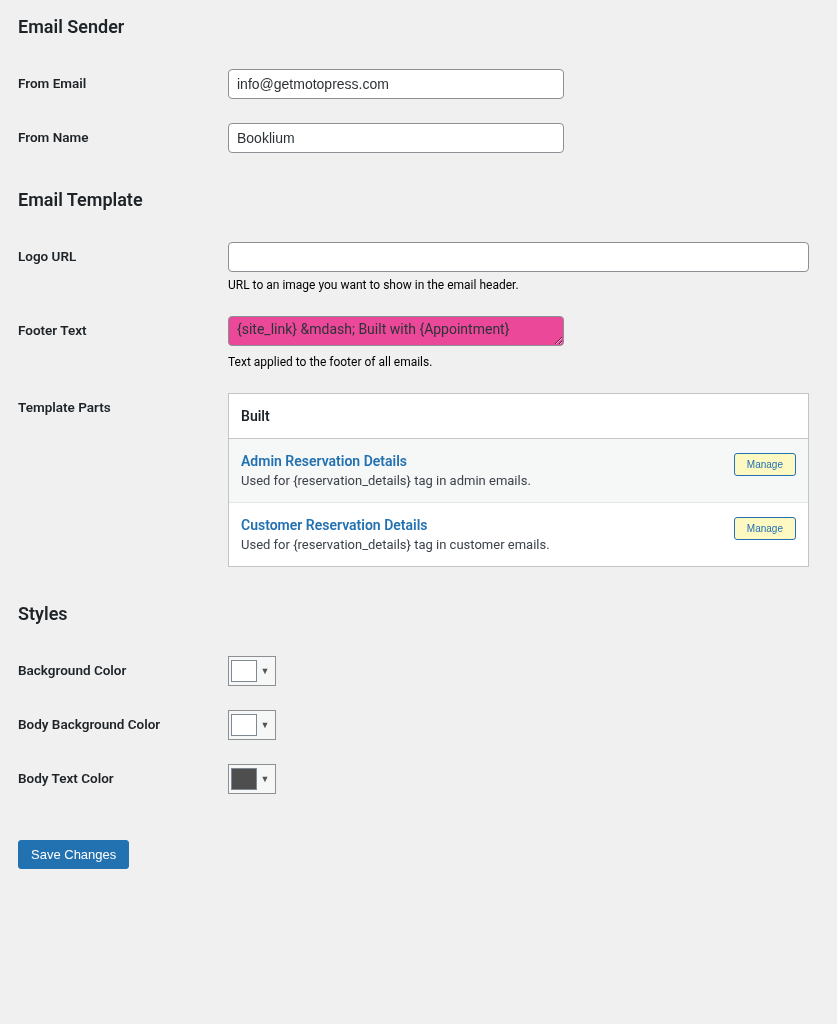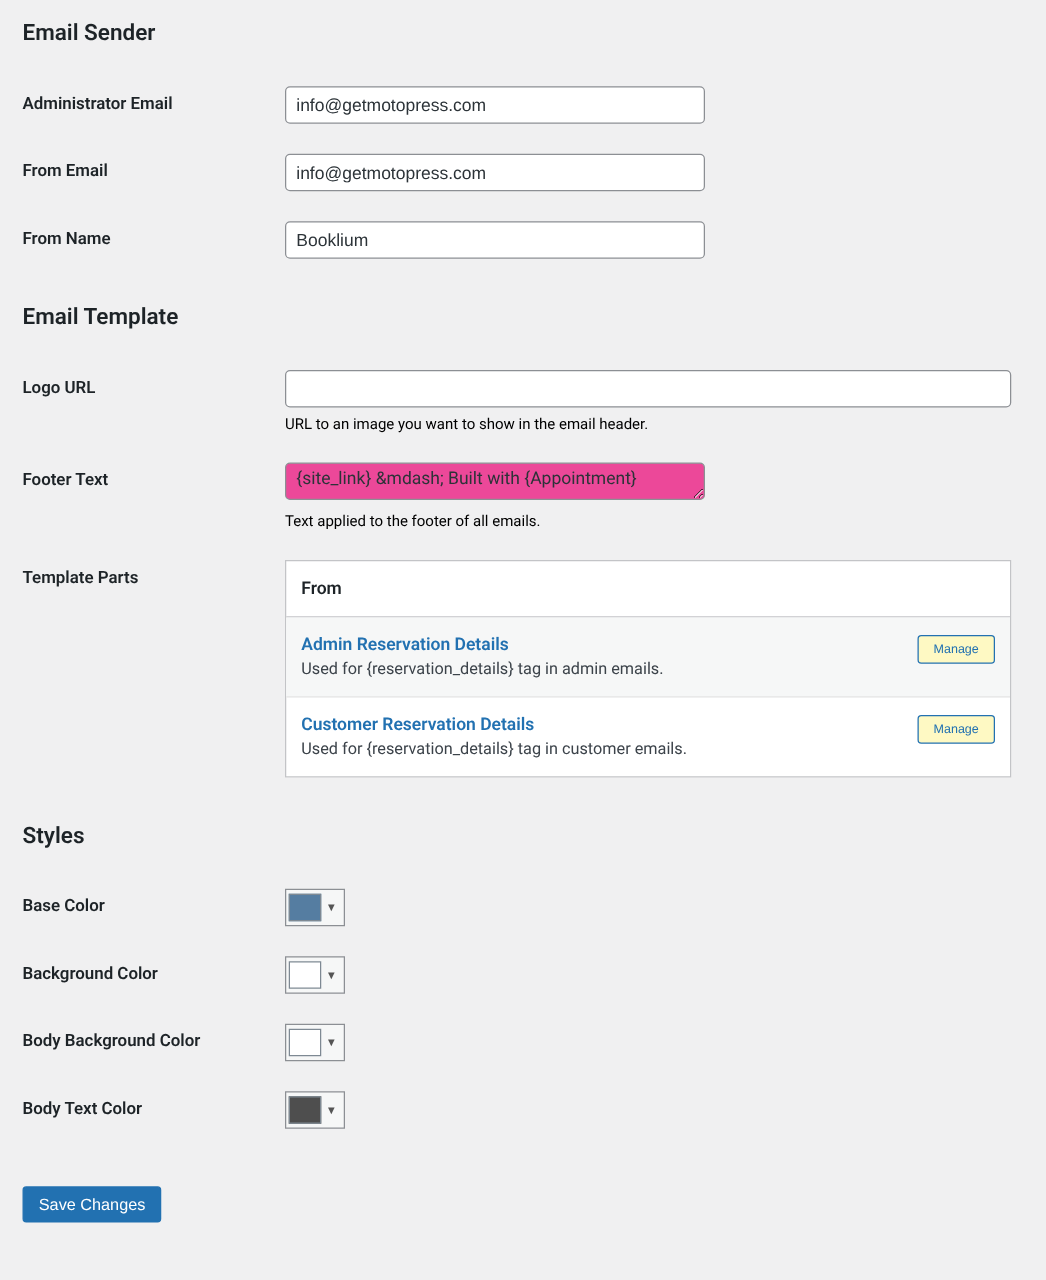--- a/index.html
+++ b/index.html
@@ -145,24 +145,20 @@
   </style>
 </head>
 <body>
 
 
 
 
 <h2>Email Sender</h2>
 <table class="form-table">
   <tbody>
-      <tr>
-    <th>Administrator Email</th>
-    <td><input type="text" value="info@getmotopress.com" style=""></td>
-  </tr>
   <tr>
     <th>From Email</th>
     <td><input type="text" value="info@getmotopress.com" style=""></td>
   </tr>
   <tr>
     <th>From Name</th>
     <td><input type="text" value="Booklium" style=""></td>
   </tr>
 </tbody>
   </table>
@@ -182,21 +178,21 @@
     <th>Footer Text</th>
     <td>
       <textarea style="">{site_link} &amp;mdash; Built with {Appointment}</textarea>
       <span class="description">Text applied to the footer of all emails.</span>
     </td>
   </tr>
   <tr>
     <th>Template Parts</th>
     <td>
       <div class="template-parts">
-        <div class="tp-header">From</div>
+        <div class="tp-header">Built</div>
         <div class="tp-row">
           <div>
             <div class="tp-name">Admin Reservation Details</div>
             <div class="tp-desc">Used for {reservation_details} tag in admin emails.</div>
           </div>
           <button class="tp-manage">Manage</button>
         </div>
         <div class="tp-row">
           <div>
             <div class="tp-name">Customer Reservation Details</div>
@@ -207,29 +203,20 @@
       </div>
     </td>
   </tr>
 </tbody>
   </table>
 
 
 <h2>Styles</h2>
 <table class="form-table">
   <tbody>
-      <tr>
-    <th>Base Color</th>
-    <td>
-      <div class="color-picker">
-        <div class="color-swatch" style="background:#557da1"></div>
-        <div class="color-arrow">▼</div>
-      </div>
-    </td>
-  </tr>
   <tr>
     <th>Background Color</th>
     <td>
       <div class="color-picker">
         <div class="color-swatch" style="background:#ffffff"></div>
         <div class="color-arrow">▼</div>
       </div>
     </td>
   </tr>
   <tr>

